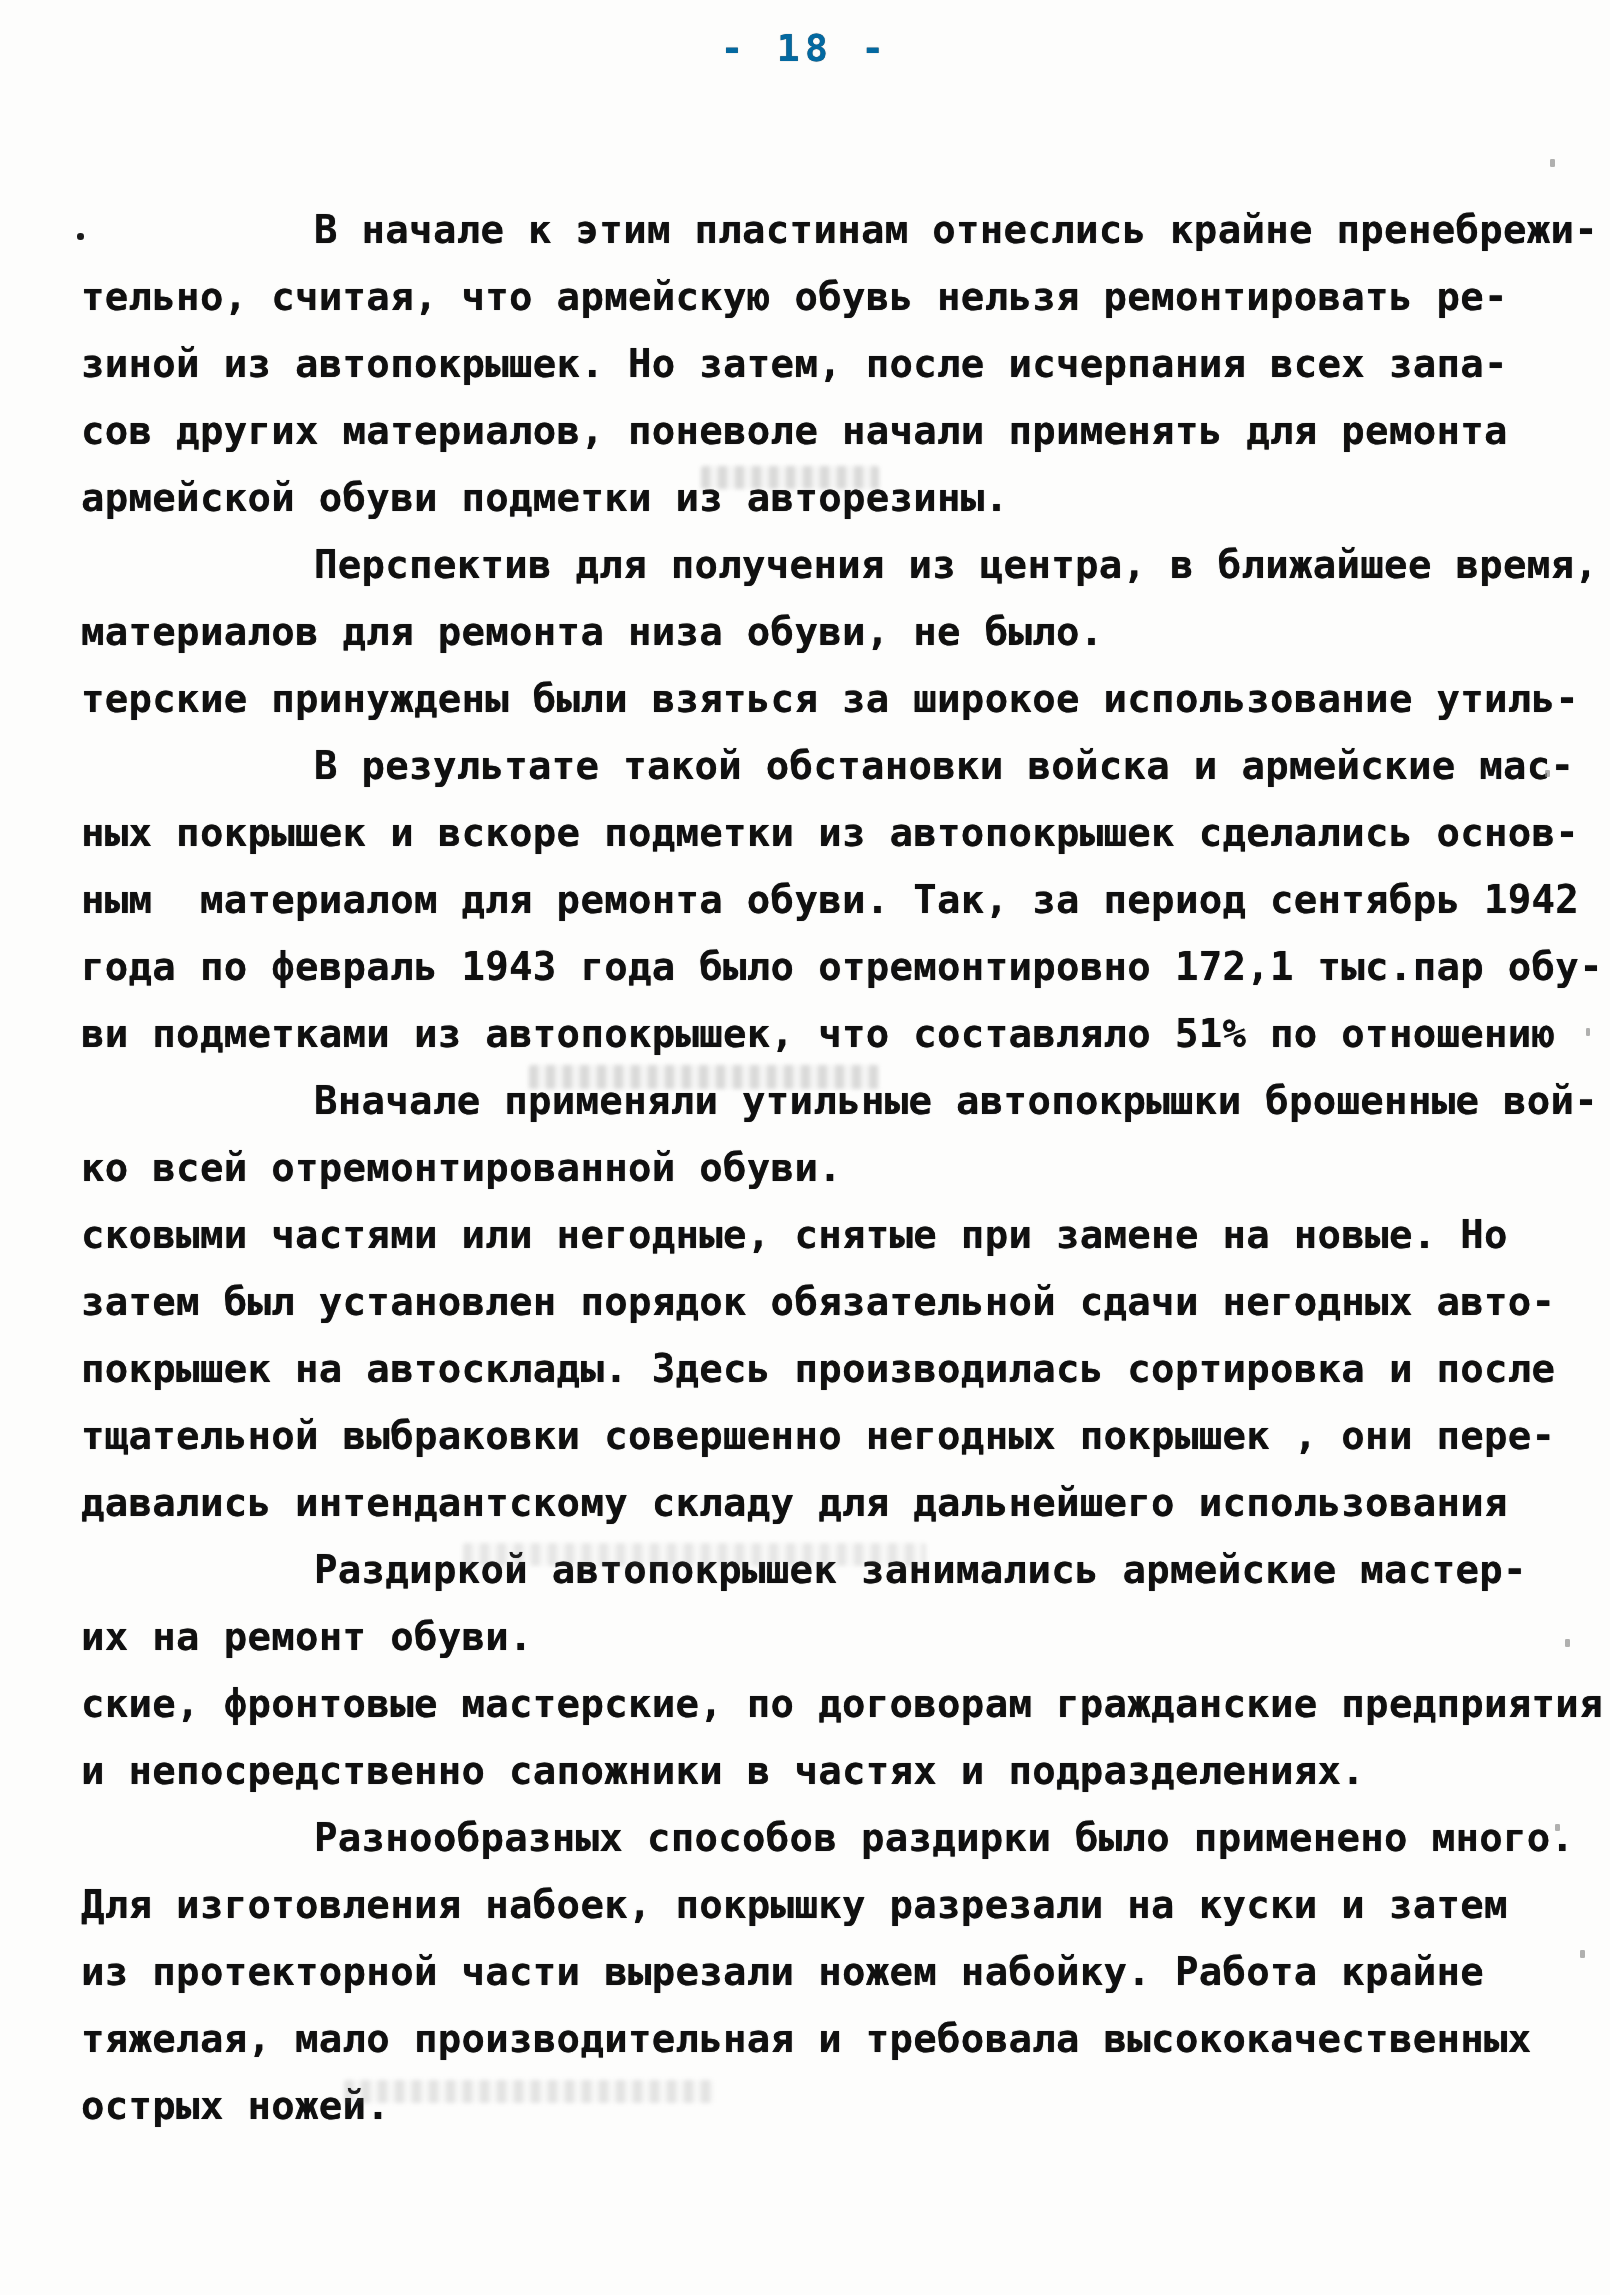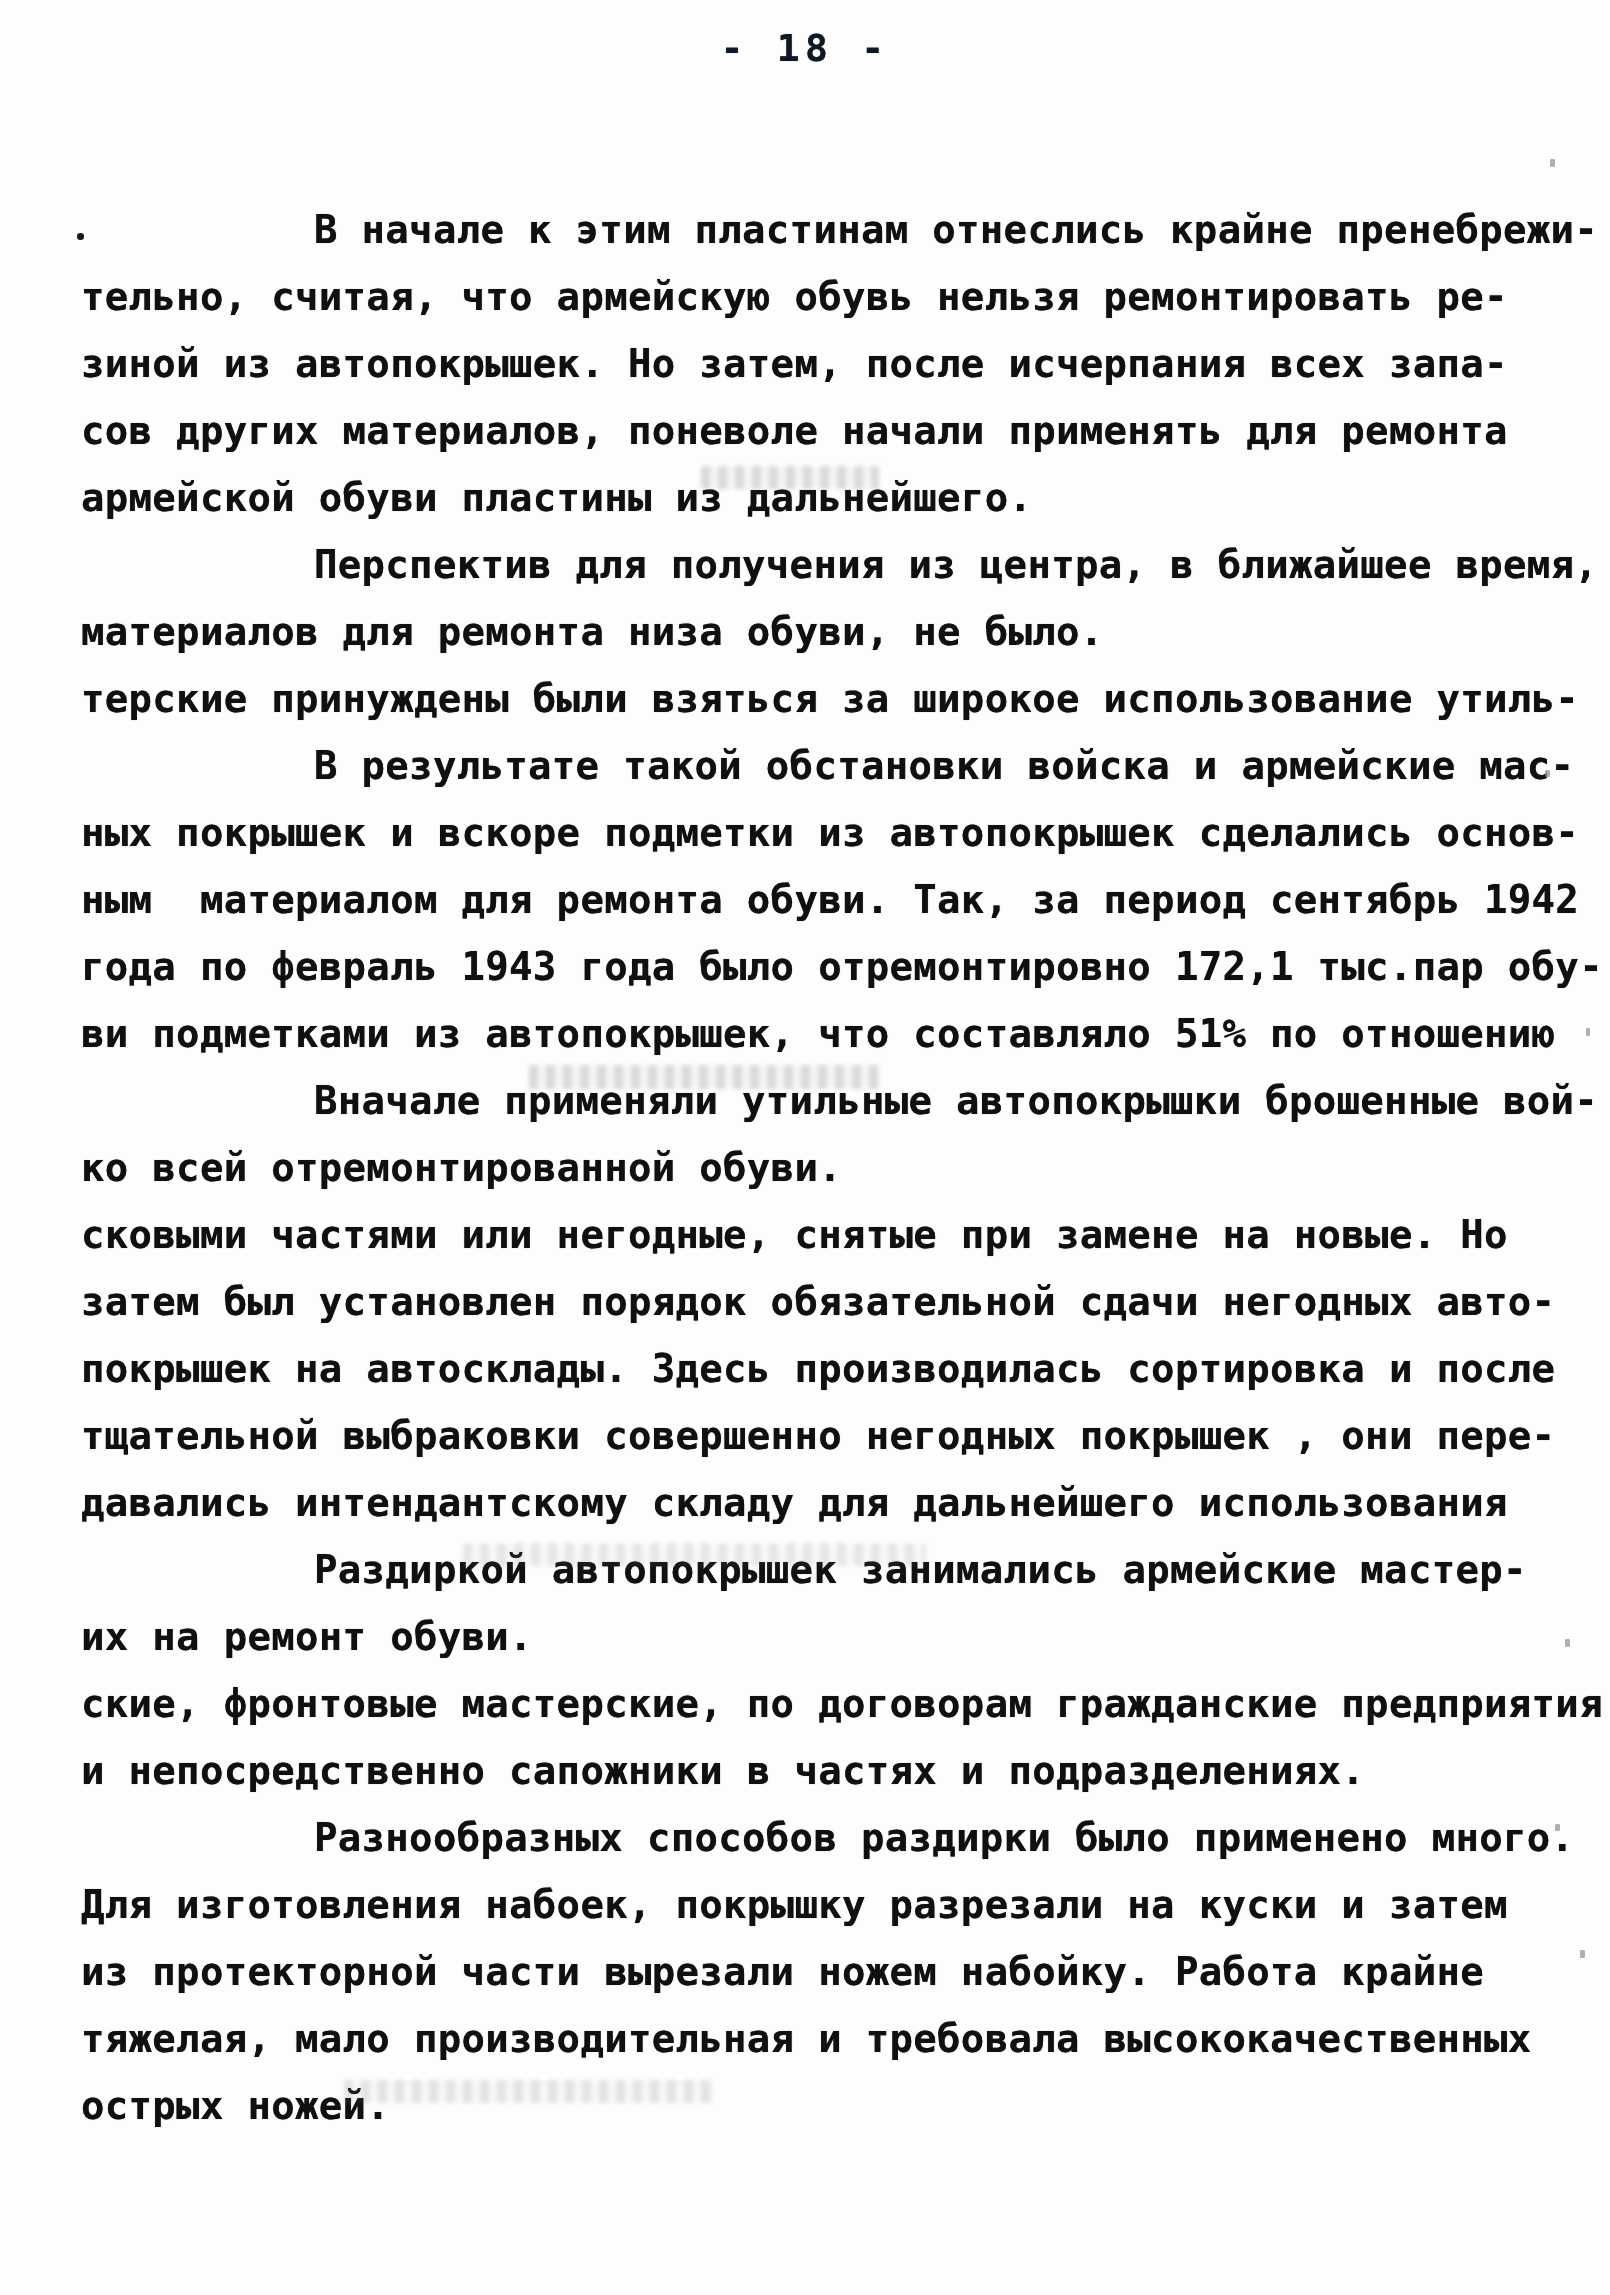--- a/index.html
+++ b/index.html
@@ -19,21 +19,21 @@
   }
   .pageno {
     position: absolute;
     top: 26.4px;
     left: 0;
     width: 100%;
     text-align: center;
     font-size: 38px;
     font-weight: 700;
     letter-spacing: 5.3px;
-    color: #0f172a;
+    color: #0369a1;
     text-shadow: 0 0 0.7px rgba(0,0,0,0.75);
   }
   .text-block {
     position: absolute;
     left: 81px;
     top: 196px;
     width: 1481px;
     font-size: 39px;
     font-weight: 700;
   }
@@ -73,21 +73,21 @@
 
 <div class="page">
 
   <div class="pageno">- 18 -</div>
 
   <div class="text-block">
     <div class="line indent">В начале к этим пластинам отнеслись крайне пренебрежи-</div>
     <div class="line">тельно, считая, что армейскую обувь нельзя ремонтировать ре-</div>
     <div class="line">зиной из автопокрышек. Но затем, после исчерпания всех запа-</div>
     <div class="line">сов других материалов, поневоле начали применять для ремонта</div>
-    <div class="line">армейской обуви пластины из дальнейшего.</div>
+    <div class="line">армейской обуви подметки из авторезины.</div>
     <div class="line indent">Перспектив для получения из центра, в ближайшее время,</div>
     <div class="line">материалов для ремонта низа обуви, не было.</div>
     <div class="line">терские принуждены были взяться за широкое использование утиль-</div>
     <div class="line indent">В результате такой обстановки войска и армейские мас-</div>
     <div class="line">ных покрышек и вскоре подметки из автопокрышек сделались основ-</div>
     <div class="line">ным  материалом для ремонта обуви. Так, за период сентябрь 1942</div>
     <div class="line">года по февраль 1943 года было отремонтировно 172,1 тыс.пар обу-</div>
     <div class="line">ви подметками из автопокрышек, что составляло 51% по отношению</div>
     <div class="line indent">Вначале применяли утильные автопокрышки брошенные вой-</div>
     <div class="line">ко всей отремонтированной обуви.</div>

